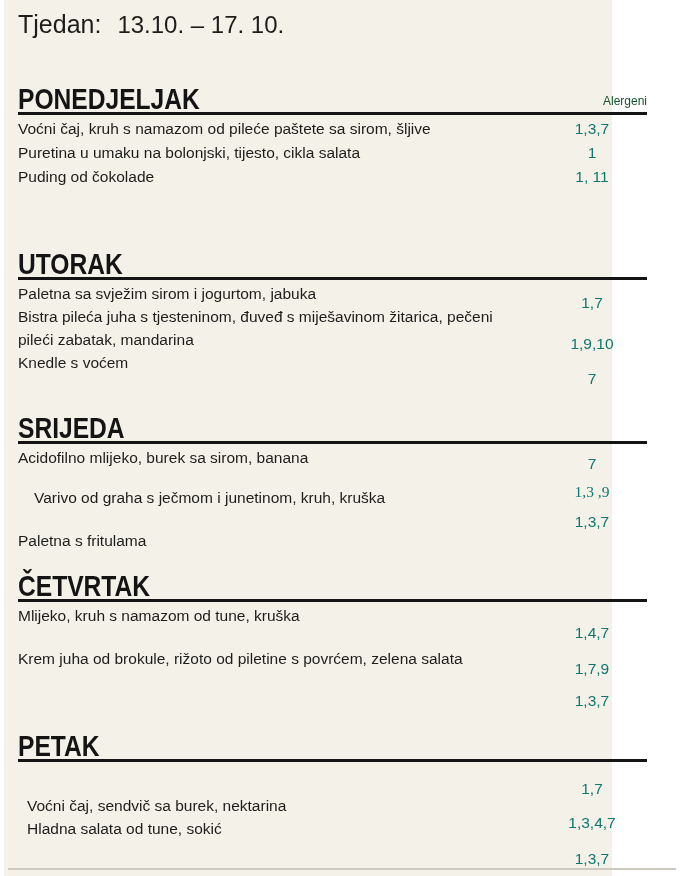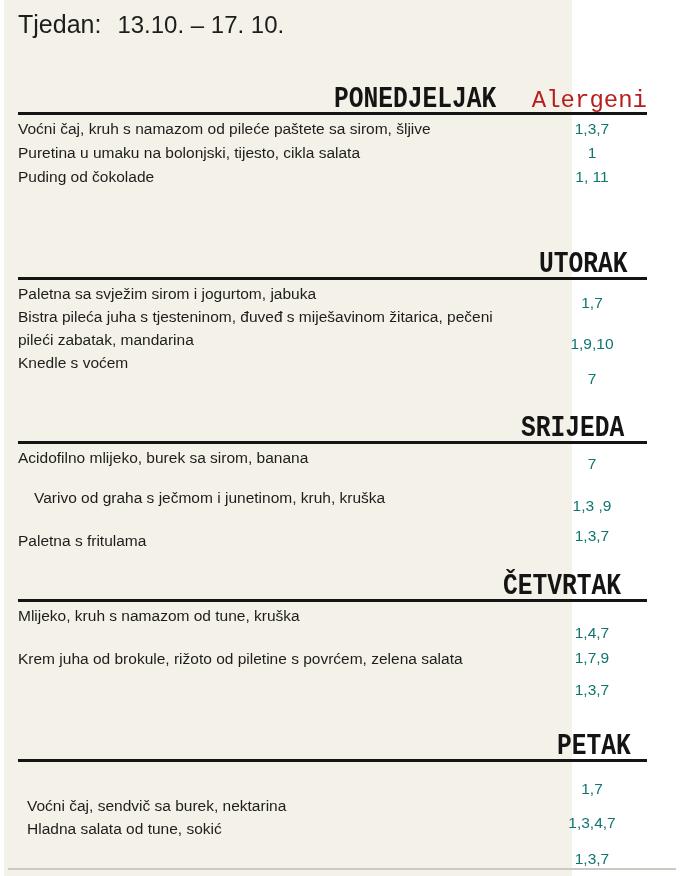--- a/index.html
+++ b/index.html
@@ -6,76 +6,77 @@
   body {
     width:686px; height:876px; position:relative;
     background:#ffffff;
     font-family:"Liberation Sans", sans-serif;
     overflow:hidden;
   }
   .page {
     position:absolute; left:4px; top:0;
     width:568px; height:876px;
     background:#f4f1e8;
+    padding-left:40px;
   }
   
   .week-row {
     position:absolute; left:14px; top:10px;
     display:flex; align-items:baseline; gap:16px;
     color:#1d1d1b;
   }
   .week-label { font-size:25px; }
   .week-range { font-size:24px; }
 
   
   .day { position:absolute; left:14px; width:629px; }
   #day0 { top:84px; }
   #day1 { top:249px; }
   #day2 { top:413px; }
   #day3 { top:571px; }
   #day4 { top:731px; }
 
   .day-head {
-    display:flex; justify-content:flex-end; align-items:flex-end;
-    height:28px; border-bottom:3.5px solid #141414;font-family:Liberation Mono, monospace;
+    display:flex; justify-content:space-between; align-items:flex-end;
+    height:28px; border-bottom:3.5px solid #141414;
   }
   .day-title {
     margin:0; font-size:30px; line-height:26px; font-weight:700;
     letter-spacing:0; color:#141414;
     transform:scaleX(0.82); transform-origin:0 100%;
     white-space:nowrap;
   }
-  .alergeni-label { font-size:24px; line-height:22px; color:#b91c1c; }
+  .alergeni-label { font-size:12px; line-height:22px; color:#14532d; }
 
   .day-body { display:flex; padding-top:2px; }
   .foods { width:510px; }
   .foods p { margin:0; font-size:15.5px; line-height:23px; color:#1d1d1b; }
   .allers { width:110px; margin-left:auto; text-align:center; }
   .allers p { margin:0; font-size:15.5px; line-height:23px; color:#0f766e; }
 
   
   #day0 .foods p, #day0 .allers p { line-height:24px; }
 
   
   #day1 .allers .a0 { margin-top:9px; }
   #day1 .allers .a1 { margin-top:18px; }
   #day1 .allers .a2 { margin-top:12px; }
 
   
   #day2 .foods .f1 { margin-top:17px;margin-left:16px; }
   #day2 .foods .f2 { margin-top:20px; }
   #day2 .allers .a0 { margin-top:6px; }
-  #day2 .allers .a1 { margin-top:19px; }
+  #day2 .allers .a1 { margin-top:5px;font-family:Liberation Serif, serif; }
   #day2 .allers .a2 { margin-top:7px; }
 
   
   #day3 .foods .f1 { margin-top:20px; }
   #day3 .foods .f2 { margin-top:21px; }
   #day3 .allers .a0 { margin-top:17px; }
-  #day3 .allers .a1 { margin-top:2px; }
+  #day3 .allers .a1 { margin-top:13px; }
   #day3 .allers .a2 { margin-top:9px; }
 
   
   #day4 .foods { padding-left:9px; padding-top:30px; }
   #day4 .allers .a0 { margin-top:13px; }
   #day4 .allers .a1 { margin-top:11px; }
   #day4 .allers .a2 { margin-top:13px; }
 
   .bottom-divider {
     position:absolute; left:4px; top:868px;

